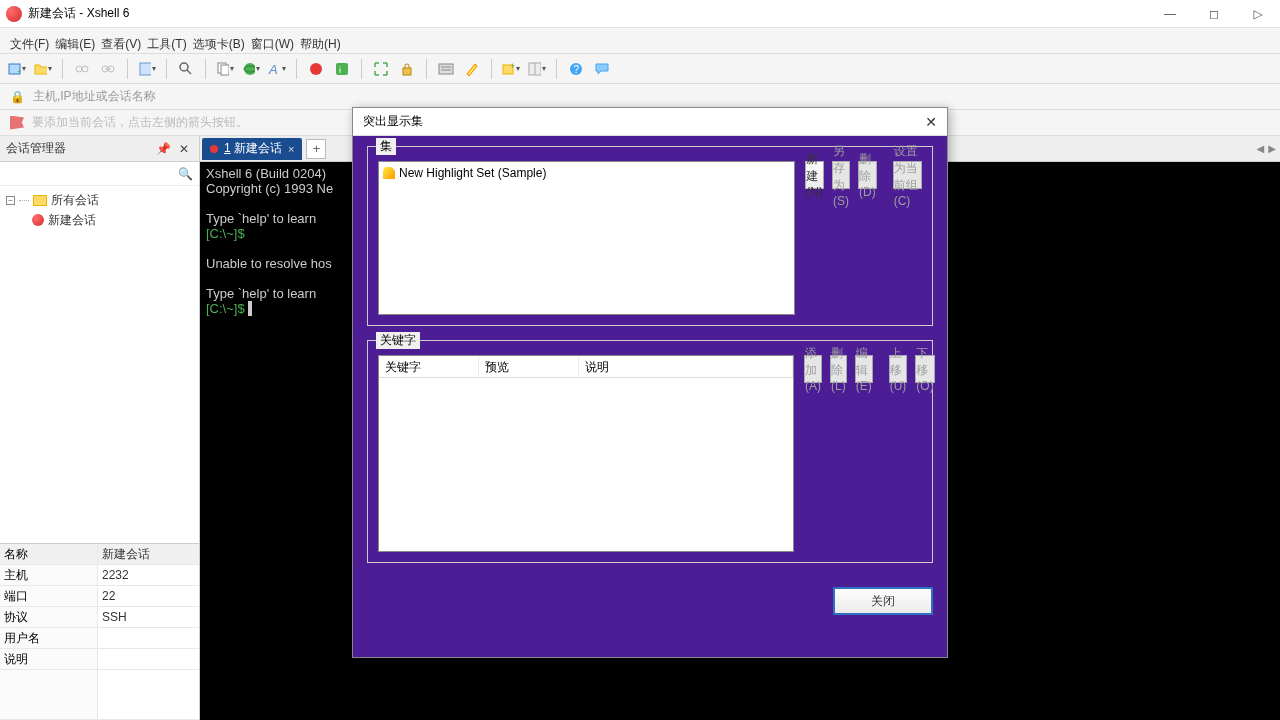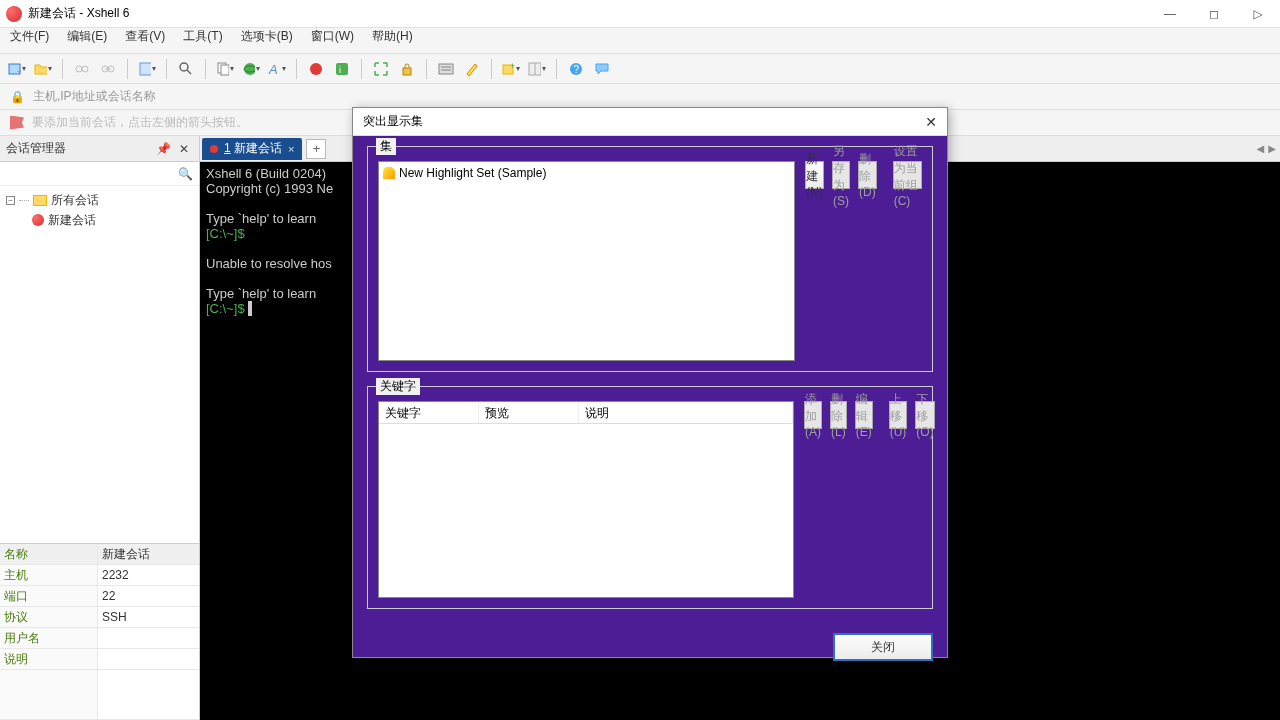--- a/index.html
+++ b/index.html
@@ -2,21 +2,21 @@
 <html><head>
 <meta charset="utf-8">
 <style>
 * { box-sizing: border-box; margin: 0; padding: 0; font-family: "Microsoft YaHei", "Segoe UI", Tahoma, sans-serif; }
 html, body { width: 1280px; height: 720px; overflow: hidden; background: #fff; }
 .titlebar { height: 28px; background: #fff; display: flex; align-items: center; padding-left: 6px; border-bottom: 1px solid #e0e0e0; }
 .titlebar .logo { width: 16px; height: 16px; background: radial-gradient(circle at 30% 30%, #ff6b6b, #d32f2f); border-radius: 50%; margin-right: 6px; position: relative; }
 .titlebar .title { font-size: 12px; color: #000000; }
 .winbtns { margin-left: auto; display: flex; }
 .winbtn { width: 44px; height: 28px; display: flex; align-items: center; justify-content: center; font-size: 12px; color: #555; }
-.menubar { height: 26px; background: #f5f5f5; display: flex; align-items: flex-start; padding: 0 10px; gap: 18px; border-bottom: 1px solid #ddd; }
+.menubar { height: 26px; background: #f5f5f5; display: flex; align-items: flex-end; padding: 0 10px; gap: 6px; border-bottom: 1px solid #ddd; }
 .menubar span { font-size: 12px; color: #333; }
 .toolbar { height: 30px; background: #f5f5f5; display: flex; align-items: center; padding: 0 8px; gap: 8px; border-bottom: 1px solid #ddd; }
 .tb-icon { width: 18px; height: 18px; display: inline-flex; align-items: center; justify-content: center; position: relative; }
 .tb-sep { width: 1px; height: 20px; background: #ccc; margin: 0 2px; }
 .tb-dd { display: inline-flex; align-items: center; }
 .tb-dd::after { content: "▾"; font-size: 8px; color: #555; margin-left: 1px; }
 .addrbar { height: 26px; background: #f5f5f5; display: flex; align-items: center; padding: 0 10px; border-bottom: 1px solid #ddd; font-size: 12px; color: #999; gap: 8px; }
 .lock-ic { color: #aaa; font-size: 12px; }
 .hintbar { height: 26px; background: #f5f5f5; display: flex; align-items: center; padding: 0 10px; border-bottom: 1px solid #ddd; font-size: 12px; color: #bbb; gap: 8px; }
 .hintbar .flag { width: 14px; height: 14px; background: #e57373; clip-path: polygon(0 0, 100% 15%, 85% 50%, 100% 85%, 0 100%); }
@@ -28,40 +28,40 @@
 .side-search { height: 24px; display: flex; align-items: center; justify-content: flex-end; padding-right: 6px; border-bottom: 1px solid #eee; }
 .search-ic { font-size: 12px; color: #888; }
 .tree { flex: 1; padding: 4px 2px; font-size: 12px; color: #333; }
 .tree-row { display: flex; align-items: center; height: 20px; gap: 4px; padding-left: 4px; }
 .tree-toggle { width: 9px; height: 9px; border: 1px solid #888; font-size: 8px; line-height: 7px; text-align: center; color: #555; }
 .folder-ic { width: 14px; height: 11px; background: #ffd966; border: 1px solid #e6b800; }
 .sess-ic { width: 12px; height: 12px; background: radial-gradient(circle at 30% 30%, #ff6b6b, #d32f2f); border-radius: 50%; }
 .tree-child { padding-left: 30px; }
 .props { border-top: 1px solid #ccc; font-size: 12px; }
 .prop-row { display: flex; height: 21px; border-bottom: 1px solid #e8e8e8; }
-.prop-k { width: 98px; padding-left: 4px; border-right: 1px solid #e8e8e8; display: flex; align-items: center; color: #4d7c0f; background: #fafafa;}
+.prop-k { width: 98px; padding-left: 4px; border-right: 1px solid #e8e8e8; display: flex; align-items: center; color: #000000; background: #fafafa;}
 .prop-v { flex: 1; padding-left: 4px; display: flex; align-items: center; color: #333; }
 .prop-hdr .prop-k, .prop-hdr .prop-v { background: #f0f0f0; font-weight: normal; }
 .mainpane { flex: 1; display: flex; flex-direction: column; background: #000; position: relative; }
 .tabbar { height: 26px; background: #eee; display: flex; align-items: center; border-bottom: 1px solid #ccc; }
 .tab { height: 22px; background: #1a4d8f; color: #fff; display: flex; align-items: center; padding: 0 8px; font-size: 12px; gap: 6px; margin-left: 2px; border-radius: 2px 2px 0 0; }
 .tab .dot { width: 8px; height: 8px; background: #e53935; border-radius: 50%; }
 .tab .x { font-size: 11px; opacity: .8; }
 .tab-add { width: 20px; height: 20px; border: 1px solid #bbb; background: #fff; margin-left: 4px; text-align: center; font-size: 13px; line-height: 18px; color: #666; }
 .tabbar .navs { margin-left: auto; margin-right: 4px; color: #888; font-size: 10px; display: flex; gap: 4px; }
 .terminal { flex: 1; background: #000; color: #ccc; font-family: Consolas, monospace; font-size: 13px; padding: 4px 6px; line-height: 15px; white-space: pre; }
 .term-green { color: #4caf50; }
 .dialog { position: absolute; left: 352px; top: 107px; width: 596px; height: 551px; background: #4c1d95; border: 1px solid #888; box-shadow: 2px 2px 10px rgba(0,0,0,.3); }
 .dlg-title { height: 28px; background: #fff; border-bottom: 1px solid #ddd; display: flex; align-items: center; padding: 0 10px; font-size: 12px; }
 .dlg-title .x { margin-left: auto; font-size: 14px; color: #333; }
 .dlg-body { padding: 10px 14px; }
 .grp { border: 1px solid #ccc; padding: 14px 10px 10px 10px; position: relative; margin-bottom: 14px; }
 .grp-label { position: absolute; top: -9px; left: 8px; background: #f0f0f0; padding: 0 4px; font-size: 12px; }
 .grp-row { display: flex; gap: 10px; }
-.listbox { width: 422px; height: 200px; background: #fff; border: 1px solid #888; font-size: 12px; padding: 2px; overflow: auto; }
+.listbox { width: 422px; height: 154px; background: #fff; border: 1px solid #888; font-size: 12px; padding: 2px; overflow: auto; }
 .listitem { display: flex; align-items: center; gap: 4px; height: 18px; padding-left: 2px; }
 .hl-ic { width: 12px; height: 12px; background: linear-gradient(135deg,#ffeb3b,#ff9800); clip-path: polygon(20% 0, 70% 0, 100% 30%, 100% 100%, 0 100%, 0 30%); }
 .btncol { display: flex; flex-direction: row; gap: 8px; width: 118px; }
 .btn { height: 28px; border: 1px solid #aaa; background: linear-gradient(#fdfdfd,#ececec); font-size: 12px; color: #333; display: flex; align-items: center; justify-content: center; }
 .btn.disabled { color: #9e9e9e; background: #e6e6e6; }
 .btn.primary { border: 2px solid #2e71c2; }
 .btncol .gap { height: 16px; }
 .tablebox { width: 422px; height: 197px; background: #fff; border: 1px solid #888; font-size: 12px; }
 .tbl-hdr { display: flex; height: 22px; border-bottom: 1px solid #ddd; }
 .tbl-hdr > div { padding: 3px 6px; border-right: 1px solid #eee; }

